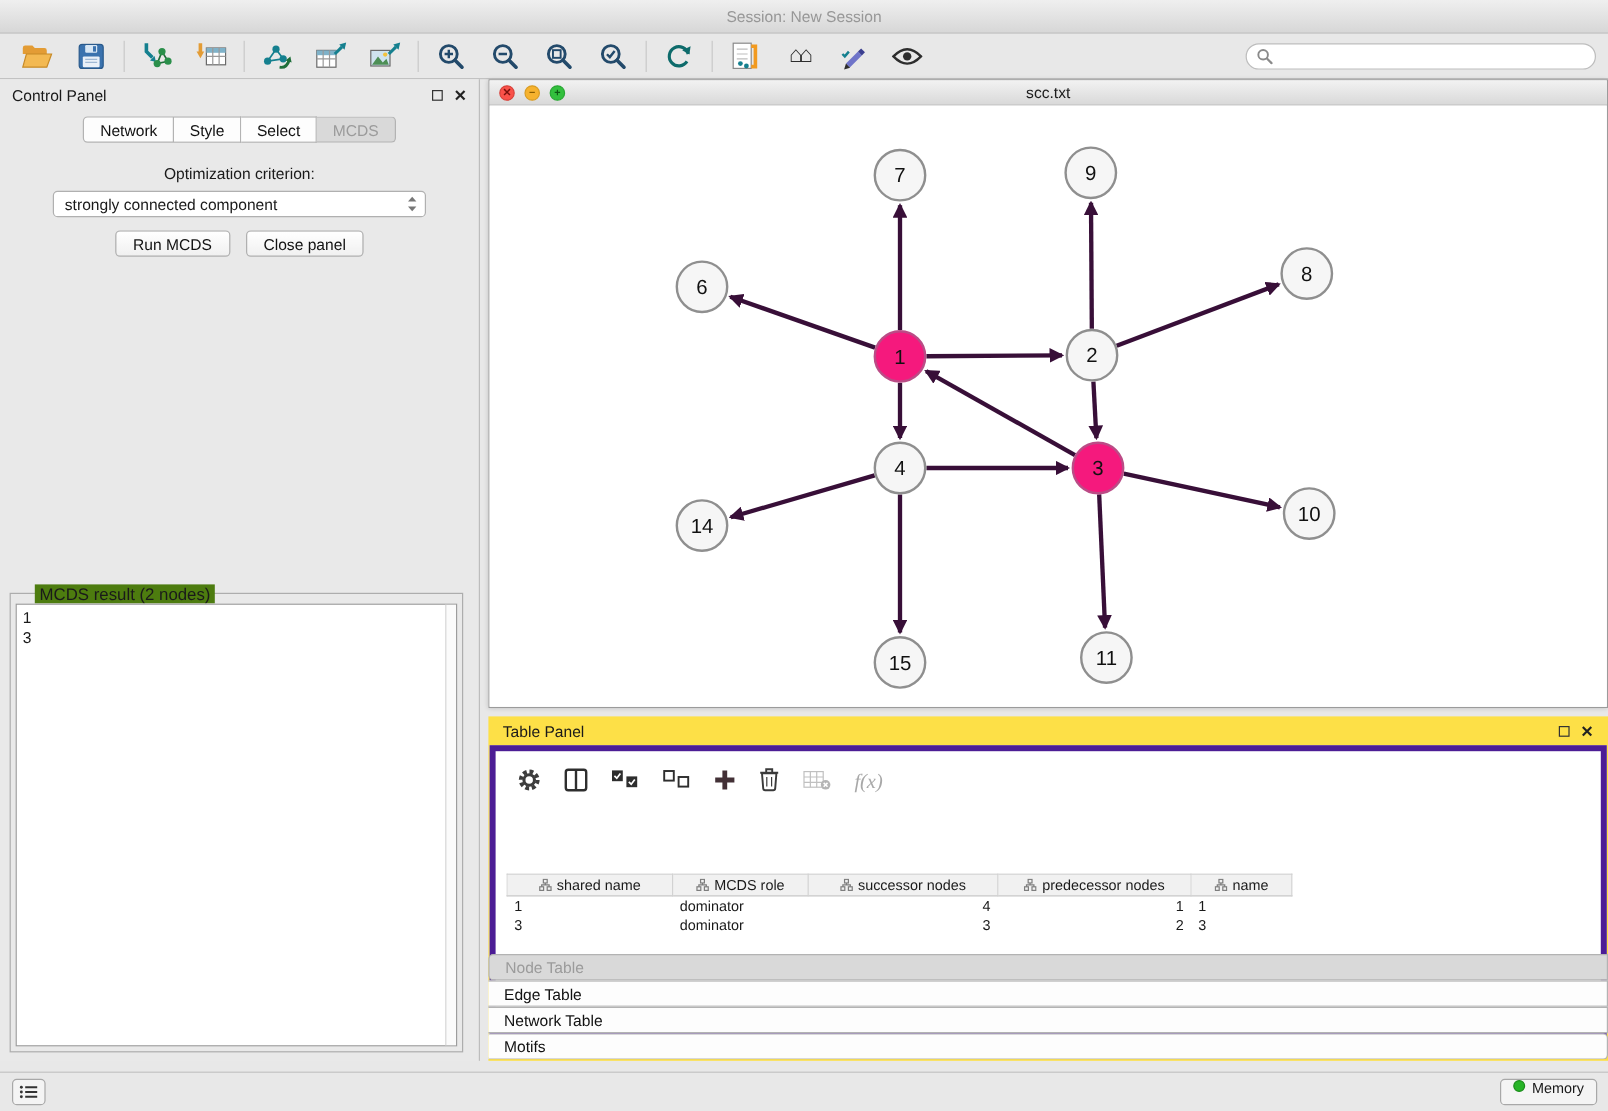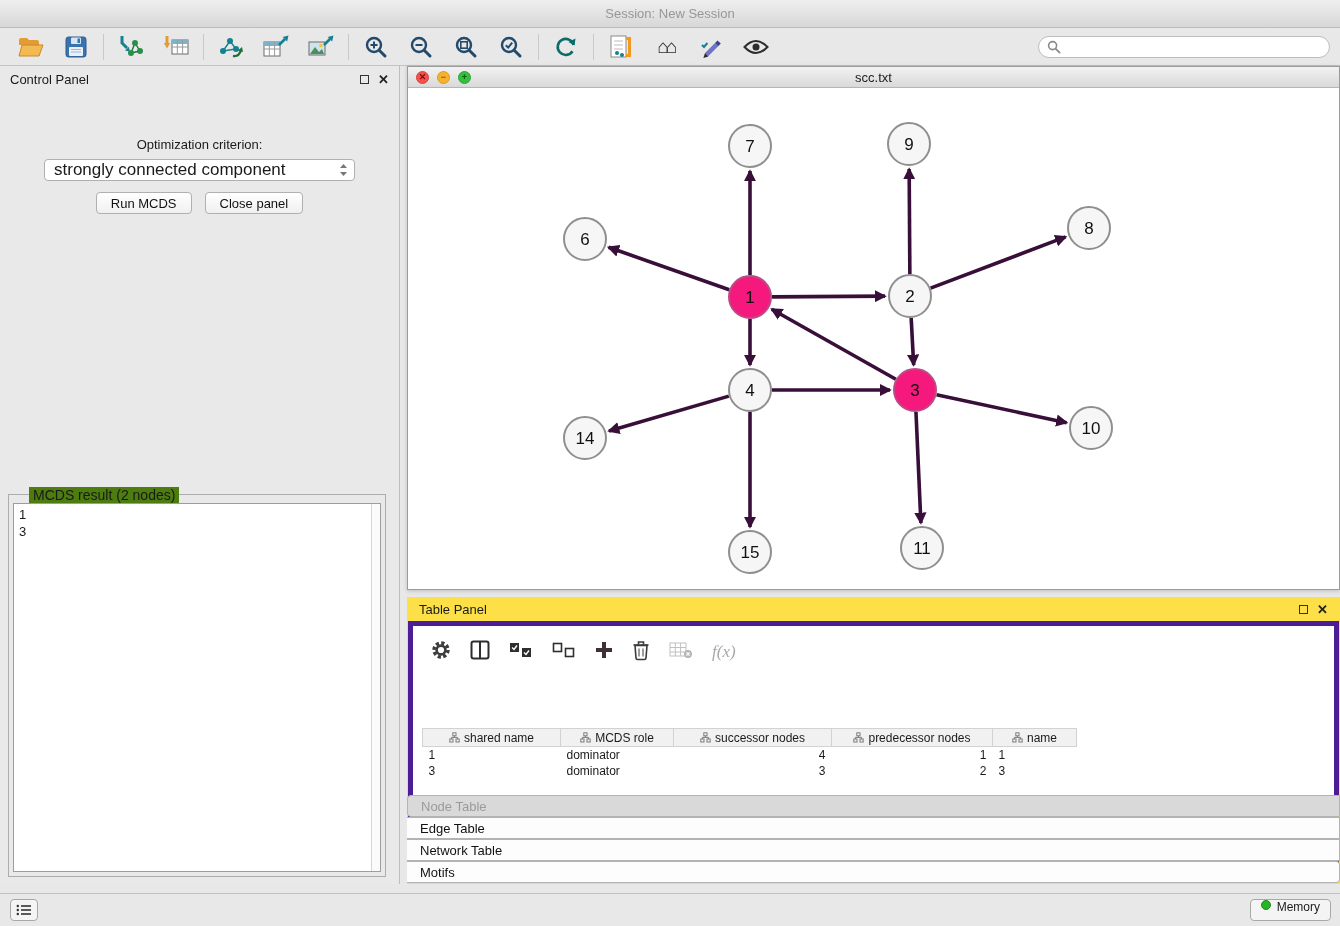--- a/index.html
+++ b/index.html
@@ -51,21 +51,21 @@
     border: 1px solid #b3b3b3; border-left: none; background: #fdfdfd;
     padding: 3px 13px; font-size: 13px; color: #111; height: 22px; line-height: 15px;
   }
   .seg-tab:first-child { border-left: 1px solid #b3b3b3; border-radius: 4px 0 0 4px; }
   .seg-tab:last-child { border-radius: 0 4px 4px 0; }
   .seg-tab.selected { background: #d9d9d9; color: #9b9b9b; }
   .opt-label { position: absolute; top: 71px; left: 0; right: 0; text-align: center; font-size: 13px; }
   .combo {
     position: absolute; left: 44px; top: 93px; width: 311px; height: 22px;
     background: #fff; border: 1px solid #b0b0b0; border-radius: 4px;
-    display: flex; align-items: center; padding: 0 6px 0 9px; font-size: 17px;
+    display: flex; align-items: center; padding: 0 6px 0 9px; font-size: 13px;
   }
   .combo-arrows { margin-left: auto; display: flex; align-items: center; }
   .cp-buttons { position: absolute; top: 126px; left: 0; right: 0; display: flex; justify-content: center; gap: 13px; }
   .aqua-btn {
     height: 22px; background: linear-gradient(#ffffff, #f0f0f0);
     border: 1px solid #b0b0b0; border-radius: 4px; font-size: 13px;
     font-family: "Liberation Sans", sans-serif; padding: 0 14px; color: #111;
   }
   .result-box { position: absolute; left: 8px; top: 428px; width: 378px; height: 383px; border: 1px solid #adadad; }
   .result-title { position: absolute; top: -8px; left: 20px; background: #4d7c0f; padding: 0 4px; font-size: 14px; }
@@ -280,20 +280,26 @@
   </div>
 
   <div class="control-panel">
     <div class="panel-header">
       <span>Control Panel</span>
       <span class="header-icons">
         <span class="float-box"></span>
         <span class="close-x">✕</span>
       </span>
     </div>
+    <div class="cp-tabs" id="cp-tabs">
+        <div class="seg-tab">Network</div>
+        <div class="seg-tab">Style</div>
+        <div class="seg-tab">Select</div>
+        <div class="seg-tab selected">MCDS</div>
+      </div>
     <div class="opt-label">Optimization criterion:</div>
     <div class="combo">
       <span>strongly connected component</span>
       <span class="combo-arrows">
         <svg width="9" height="14" viewBox="0 0 9 14">
           <path d="M4.5 1 L8 5 H1 z" fill="#777"></path>
           <path d="M4.5 13 L1 9 H8 z" fill="#777"></path>
         </svg>
       </span>
     </div>

